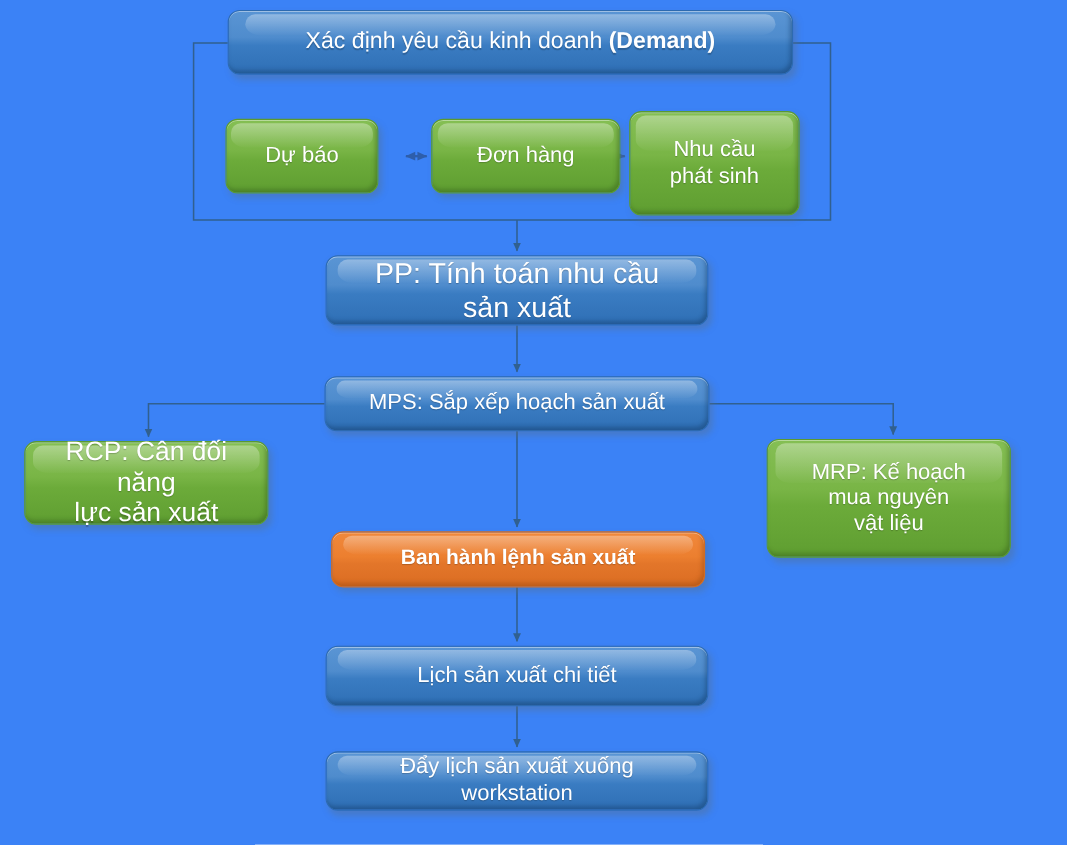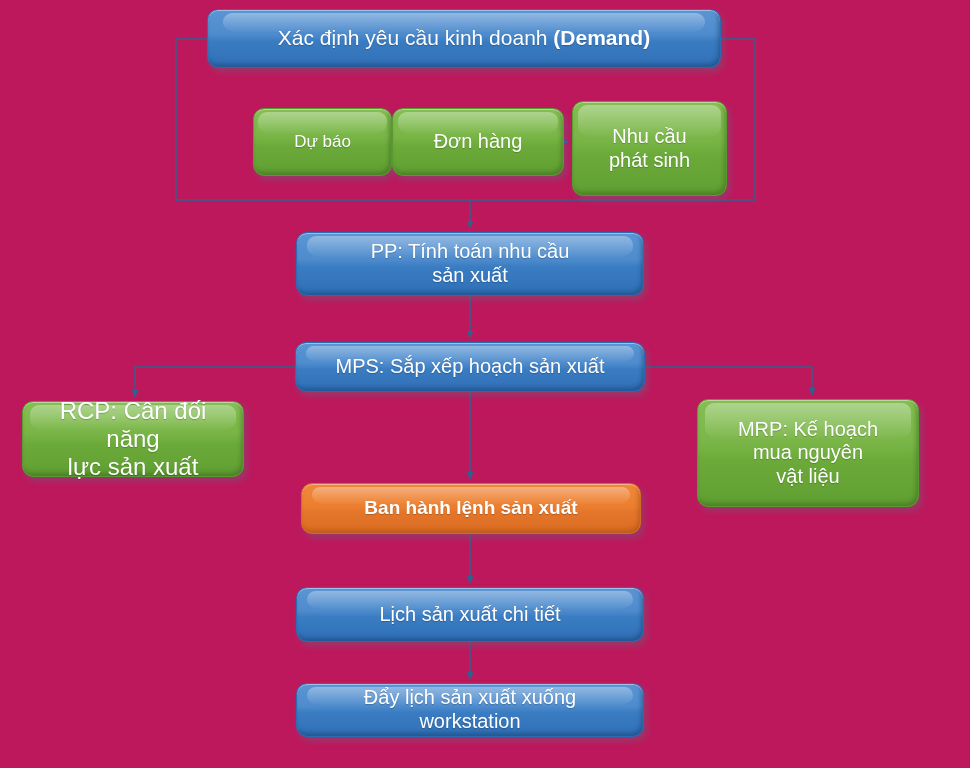--- a/index.html
+++ b/index.html
@@ -8,21 +8,21 @@
     padding: 0;
     background: #ffffff;
   }
   body {
     font-family: "Liberation Sans", sans-serif;
   }
   #canvas {
     position: relative;
     width: 970px;
     height: 768px;
-    background: #be185d;
+    background: #3b82f6;
     overflow: hidden;
   }
   #connectors {
     position: absolute;
     left: 0;
     top: 0;
     width: 970px;
     height: 768px;
     pointer-events: none;
   }
@@ -83,24 +83,24 @@
     background: linear-gradient(to bottom, #f0883c 0%, #ec7f2f 45%, #e3762a 58%, #db6d22 100%);
     border: 1px solid #d26c22;
     box-shadow:
       inset 0 1px 0 rgba(255,255,255,0.40),
       inset -2px -3px 4px rgba(140,65,10,0.38),
       3px 4px 6px rgba(90,110,130,0.38);
   }
 
   
   #node-demand      { left:207px; top:9px;    width:514px; height:59px;  font-size:21px; }
-  #node-forecast    { left:205px; top:108px;  width:139px; height:68px;  font-size:17px;margin-left:48px; }
+  #node-forecast    { left:205px; top:108px;  width:139px; height:68px;  font-size:20px; }
   #node-order       { left:392px; top:108px;  width:172px; height:68px;  font-size:20px; }
   #node-adhoc       { left:572px; top:101px;  width:155px; height:95px;  font-size:20px; }
-  #node-pp          { left:296px; top:232px;  width:348px; height:64px;  font-size:20px; }
+  #node-pp          { left:296px; top:232px;  width:348px; height:64px;  font-size:26px; }
   #node-mps         { left:295px; top:342px;  width:350px; height:50px;  font-size:20px; }
   #node-rcp         { left:22px;  top:401px;  width:222px; height:76px;  font-size:24px; }
   #node-mrp         { left:697px; top:399px;  width:222px; height:108px; font-size:20px; }
   #node-order-issue { left:301px; top:483px;  width:340px; height:51px;  font-size:19px; font-weight:600; }
   #node-schedule    { left:296px; top:587px;  width:348px; height:55px;  font-size:20px; }
   #node-push        { left:296px; top:683px;  width:348px; height:54px;  font-size:20px; }
 </style>
 </head>
 <body>
 

